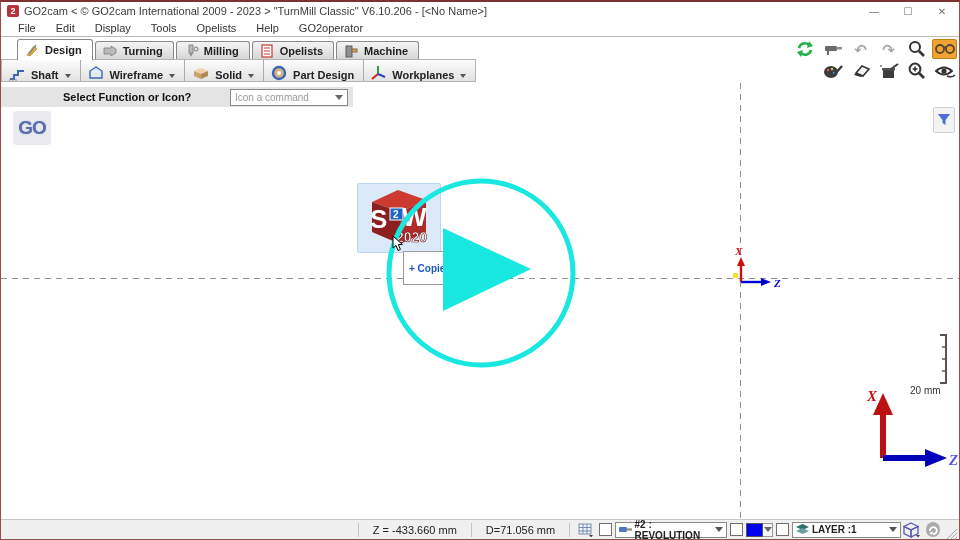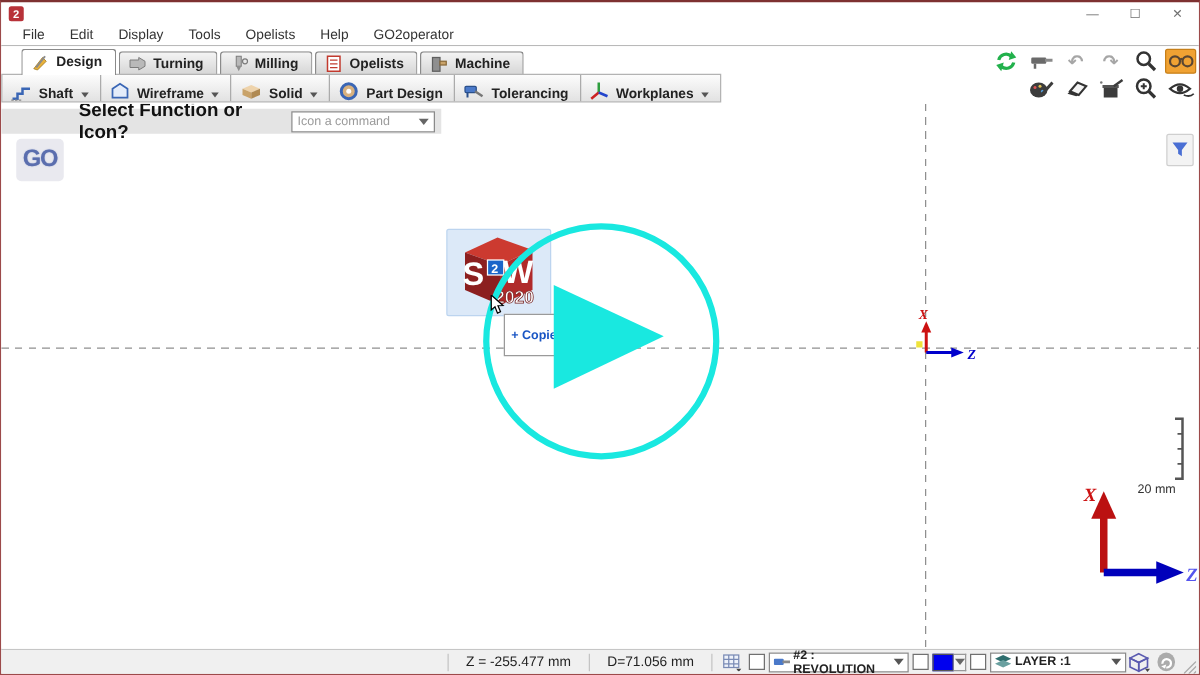--- a/index.html
+++ b/index.html
@@ -45,21 +45,21 @@
   .glyph-undo { font-size:15px; font-weight:bold; color:#a6a6a6; line-height:1; }
 
   
   .workspace { flex:1 1 auto; position:relative; background:#fff; overflow:hidden; }
   .vdash { position:absolute; left:739px; top:0; bottom:0; width:1px;
            background:repeating-linear-gradient(180deg,#8f8f8f 0 6px,transparent 6px 11px); }
   .hdash { position:absolute; top:195px; left:0; right:0; height:1px;
            background:repeating-linear-gradient(90deg,#8f8f8f 0 6px,transparent 6px 11px); }
   .promptbar { position:absolute; left:0; top:4px; width:352px; height:20px; background:#e4e4e4;
                display:flex; align-items:center; z-index:3; }
-  .prompt-label { font-size:15px; font-weight:bold; color:#111; margin-left:62px; }
+  .prompt-label { font-size:11px; font-weight:bold; color:#111; margin-left:62px; }
   .prompt-combo { margin-left:auto; margin-right:5px; width:118px; height:17px; background:#fff;
                   border:1px solid #8a8a8a; display:flex; align-items:center; font-size:10px;
                   color:#9a9a9a; padding:0 4px; }
   .combo-chev { margin-left:auto; width:0; height:0; border-left:4px solid transparent;
                 border-right:4px solid transparent; border-top:5px solid #666; }
   .go-btn { position:absolute; left:12px; top:28px; width:38px; height:34px; background:#e9e9ef;
             border-radius:4px; display:flex; align-items:center; justify-content:center;
             font-size:19px; font-weight:bold; color:#5b6eae; letter-spacing:-1px;
             text-shadow:0 0 1px #8d9cc9; }
   .filter-btn { position:absolute; left:932px; top:24px; width:22px; height:26px; background:#f3f3f3;
@@ -95,20 +95,21 @@
                align-items:center; justify-content:center; margin:0 3px; }
   .grip { margin-left:4px; margin-right:2px; align-self:flex-end; }
 </style>
 </head>
 <body>
 
 <div class="window">
 
   <div class="titlebar">
     <div class="app-icon">2</div>
+    <div class="title-text">GO2cam &lt; © GO2cam International 2009 - 2023 &gt;     "TurnMill Classic"   V6.10.206 - [&lt;No Name&gt;]</div>
     <div class="win-controls">
       <div class="win-btn">—</div>
       <div class="win-btn">☐</div>
       <div class="win-btn">✕</div>
     </div>
   </div>
 
   <div class="menubar">
     <div class="menu-item">File</div>
     <div class="menu-item">Edit</div>
@@ -184,28 +185,20 @@
         </svg>
         <span class="glabel">Solid</span>
         <span class="drop-chev"></span>
       </div>
       <div class="toolgroup">
         <svg width="18" height="16">
           <circle cx="9" cy="8" r="6" fill="#d8b17e" stroke="#3a66b5" stroke-width="2.4"></circle>
           <circle cx="9" cy="8" r="2" fill="#fff"></circle>
         </svg>
         <span class="glabel">Part Design</span>
-      </div>
-      <div class="toolgroup">
-        <svg width="18" height="16">
-          <rect x="2" y="4" width="9" height="5" rx="1" fill="#4a79c9" stroke="#2a4f8a"></rect>
-          <line x1="10" y1="8" x2="16" y2="12" stroke="#777" stroke-width="2"></line>
-          <line x1="4" y1="9" x2="4" y2="13" stroke="#2a4f8a" stroke-width="1.6"></line>
-        </svg>
-        <span class="glabel">Tolerancing</span>
       </div>
       <div class="toolgroup" style="border-right:none;">
         <svg width="17" height="16">
           <line x1="8" y1="9" x2="8" y2="1" stroke="#2e9e3e" stroke-width="2"></line>
           <line x1="8" y1="9" x2="2" y2="14" stroke="#cc2222" stroke-width="2"></line>
           <line x1="8" y1="9" x2="15" y2="12" stroke="#2244cc" stroke-width="2"></line>
         </svg>
         <span class="glabel">Workplanes</span>
         <span class="drop-chev"></span>
       </div>
@@ -358,21 +351,21 @@
       <line x1="36" y1="16" x2="40" y2="16" stroke="#555" stroke-width="1.4"></line>
       <line x1="36" y1="28" x2="40" y2="28" stroke="#555" stroke-width="1.4"></line>
       <line x1="36" y1="40" x2="40" y2="40" stroke="#555" stroke-width="1.4"></line>
       <text x="4" y="63" font-size="10" fill="#333" font-family="Liberation Sans, sans-serif">20 mm</text>
     </svg>
   </div>
 
   <div class="statusbar">
     <div class="sb-spacer"></div>
     <div class="sb-sep"></div>
-    <div class="sb-text">Z = -255.477 mm</div>
+    <div class="sb-text">Z = -433.660 mm</div>
     <div class="sb-sep"></div>
     <div class="sb-text">D=71.056 mm</div>
     <div class="sb-sep"></div>
 
     <div class="sb-btn">
       <svg width="16" height="14">
         <rect x="1" y="1" width="12" height="10" fill="#eef2fa" stroke="#7a8bb5"></rect>
         <line x1="5" y1="1" x2="5" y2="11" stroke="#7a8bb5"></line>
         <line x1="9" y1="1" x2="9" y2="11" stroke="#7a8bb5"></line>
         <line x1="1" y1="4.5" x2="13" y2="4.5" stroke="#7a8bb5"></line>

